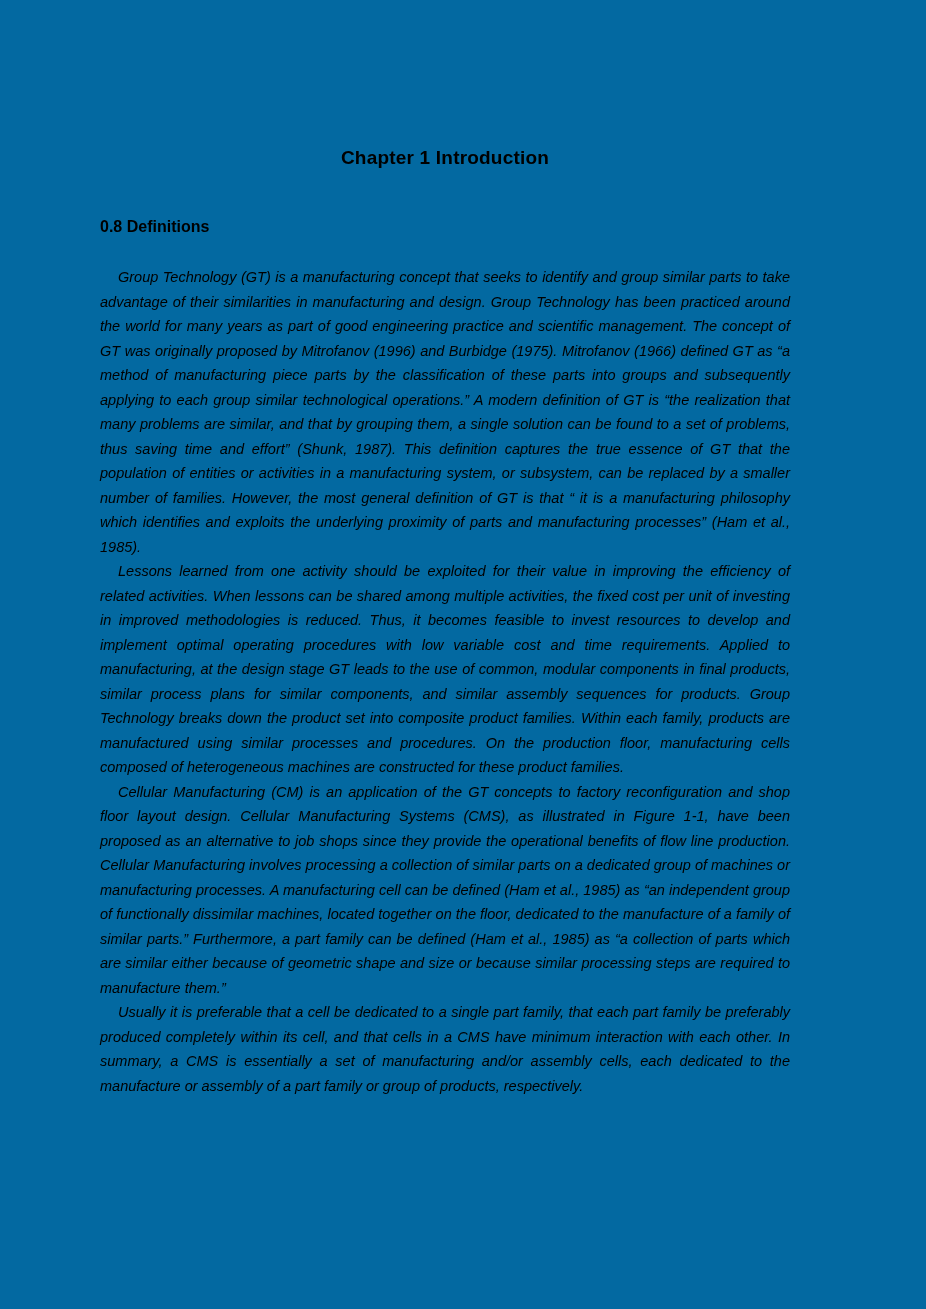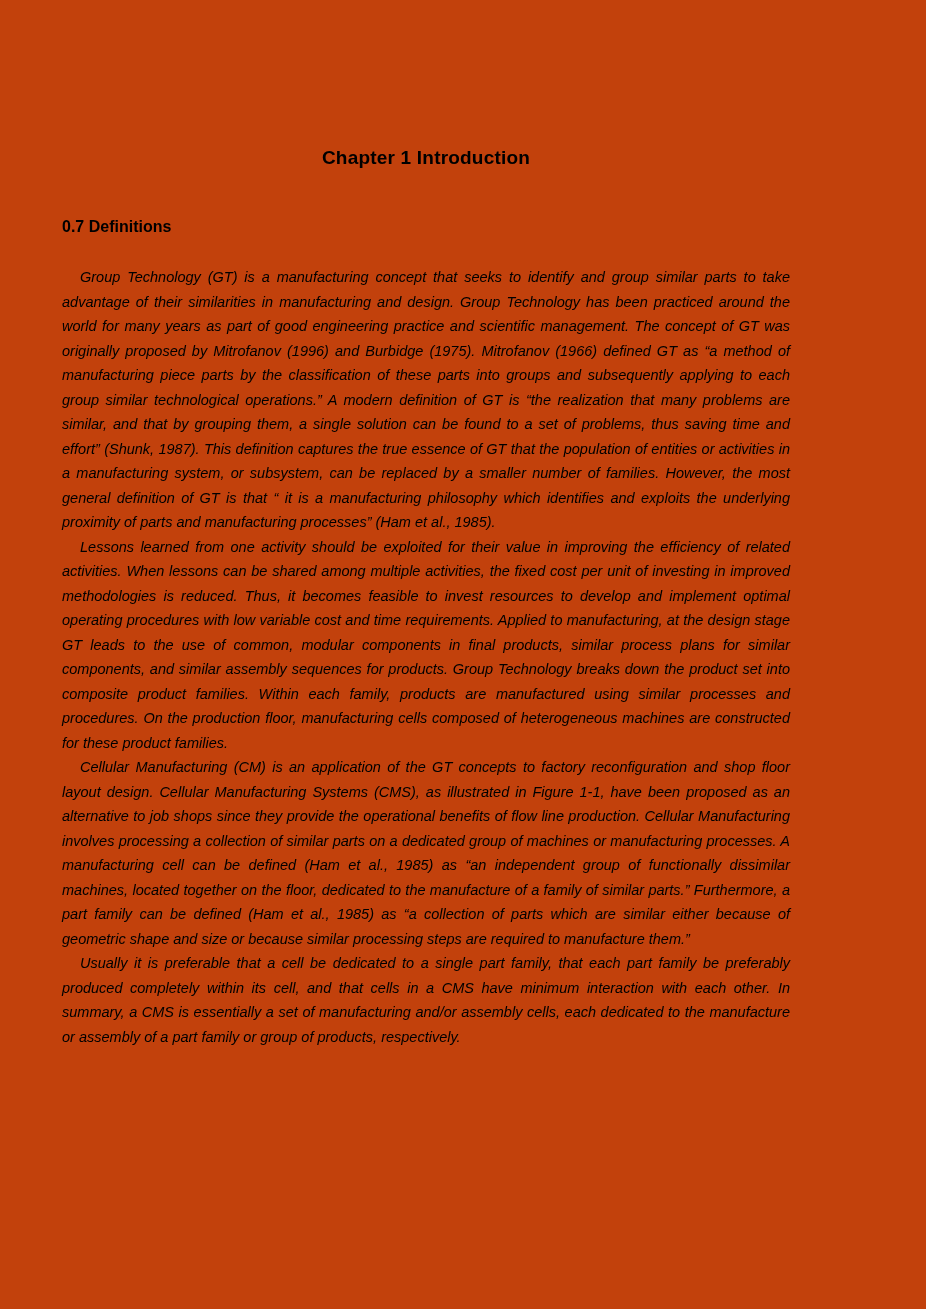--- a/index.html
+++ b/index.html
@@ -10,22 +10,22 @@
   body {
     width: 926px;
     height: 1309px;
     color: #000000;
     font-family: "Liberation Sans", sans-serif;
   }
   .doc-page {
     box-sizing: border-box;
     width: 926px;
     height: 1309px;
-    padding: 147px 136px 40px 62px;
-    background: #c2410c;
+    padding: 147px 136px 40px 100px;
+    background: #0369a1;
   }
   .chapter-title {
     margin: 0;
     text-align: center;
     font-size: 19px;
     font-weight: bold;
     font-family: "Liberation Sans", sans-serif;
     letter-spacing: 0.2px;
   }
   .section-heading {
@@ -46,21 +46,21 @@
     text-indent: 18px;
     font-style: italic;
   }
 </style>
 </head>
 <body>
 
 <div class="doc-page">
   <h1 class="chapter-title">Chapter 1 Introduction</h1>
 
-  <h2 class="section-heading">0.7 Definitions</h2>
+  <h2 class="section-heading">0.8 Definitions</h2>
 
   <div class="body-text">
     <p>Group Technology (GT) is a manufacturing concept that seeks to identify and group similar parts to take advantage of their similarities in manufacturing and design. Group Technology has been practiced around the world for many years as part of good engineering practice and scientific management. The concept of GT was originally proposed by Mitrofanov (1996) and Burbidge (1975). Mitrofanov (1966) defined GT as “a method of manufacturing piece parts by the classification of these parts into groups and subsequently applying to each group similar technological operations.” A modern definition of GT is “the realization that many problems are similar, and that by grouping them, a single solution can be found to a set of problems, thus saving time and effort” (Shunk, 1987). This definition captures the true essence of GT that the population of entities or activities in a manufacturing system, or subsystem, can be replaced by a smaller number of families. However, the most general definition of GT is that “ it is a manufacturing philosophy which identifies and exploits the underlying proximity of parts and manufacturing processes” (Ham et al., 1985).</p>
     <p>Lessons learned from one activity should be exploited for their value in improving the efficiency of related activities. When lessons can be shared among multiple activities, the fixed cost per unit of investing in improved methodologies is reduced. Thus, it becomes feasible to invest resources to develop and implement optimal operating procedures with low variable cost and time requirements. Applied to manufacturing, at the design stage GT leads to the use of common, modular components in final products, similar process plans for similar components, and similar assembly sequences for products. Group Technology breaks down the product set into composite product families. Within each family, products are manufactured using similar processes and procedures. On the production floor, manufacturing cells composed of heterogeneous machines are constructed for these product families.</p>
     <p>Cellular Manufacturing (CM) is an application of the GT concepts to factory reconfiguration and shop floor layout design. Cellular Manufacturing Systems (CMS), as illustrated in Figure 1-1, have been proposed as an alternative to job shops since they provide the operational benefits of flow line production. Cellular Manufacturing involves processing a collection of similar parts on a dedicated group of machines or manufacturing processes. A manufacturing cell can be defined (Ham et al., 1985) as “an independent group of functionally dissimilar machines, located together on the floor, dedicated to the manufacture of a family of similar parts.” Furthermore, a part family can be defined (Ham et al., 1985) as “a collection of parts which are similar either because of geometric shape and size or because similar processing steps are required to manufacture them.”</p>
     <p>Usually it is preferable that a cell be dedicated to a single part family, that each part family be preferably produced completely within its cell, and that cells in a CMS have minimum interaction with each other. In summary, a CMS is essentially a set of manufacturing and/or assembly cells, each dedicated to the manufacture or assembly of a part family or group of products, respectively.</p>
   </div>
 </div>
 
 </body></html>

